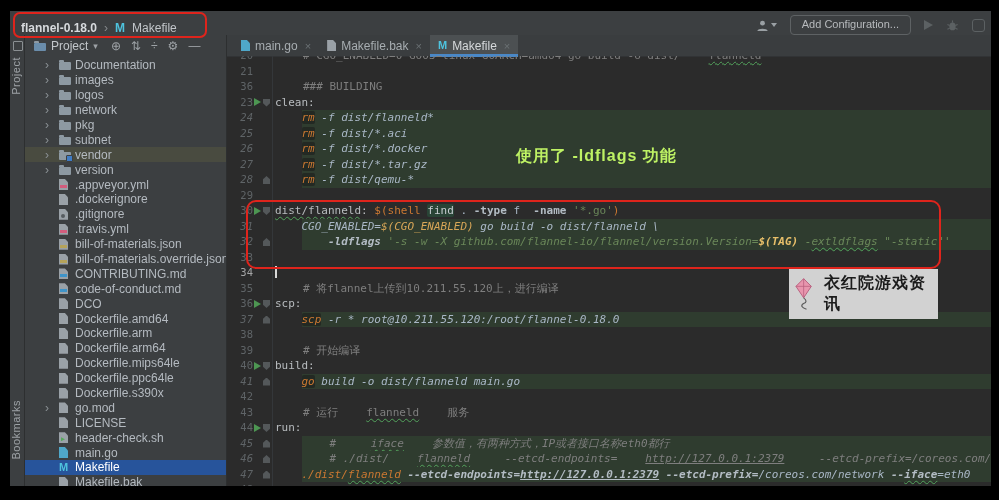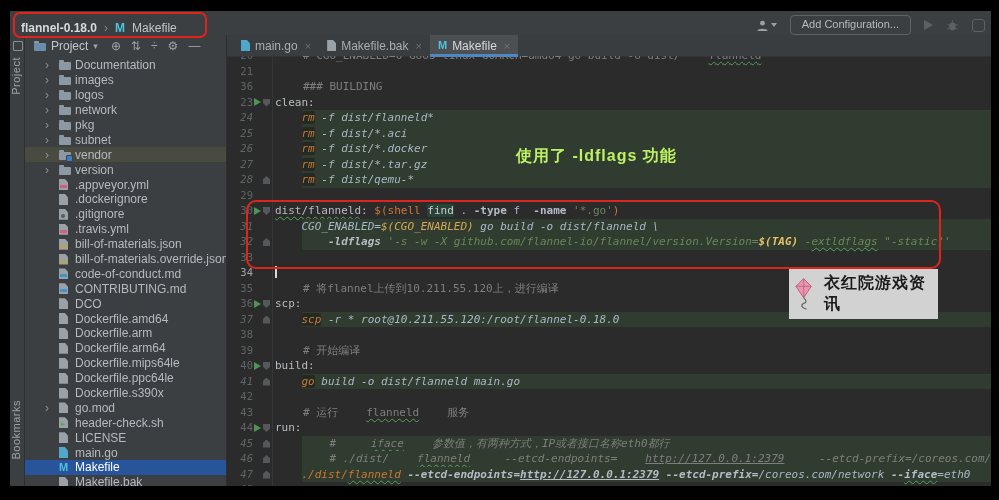--- a/index.html
+++ b/index.html
@@ -262,32 +262,32 @@
             <span class="ticon">
               <span class="pg json"></span>
             </span>
             <span class="tlabel">bill-of-materials.override.json</span>
           </div>
           <div class="trow">
             <span class="chev"></span>
             <span class="ticon">
               <span class="pg md"></span>
             </span>
+            <span class="tlabel">CONTRIBUTING.md</span>
+          </div>
+          <div class="trow">
+            <span class="chev"></span>
+            <span class="ticon">
+              <span class="pg md"></span>
+            </span>
             <span class="tlabel">code-of-conduct.md</span>
           </div>
           <div class="trow">
             <span class="chev"></span>
             <span class="ticon">
-              <span class="pg md"></span>
-            </span>
-            <span class="tlabel">CONTRIBUTING.md</span>
-          </div>
-          <div class="trow">
-            <span class="chev"></span>
-            <span class="ticon">
               <span class="pg"></span>
             </span>
             <span class="tlabel">DCO</span>
           </div>
           <div class="trow">
             <span class="chev"></span>
             <span class="ticon">
               <span class="pg"></span>
             </span>
             <span class="tlabel">Dockerfile.amd64</span>
@@ -330,30 +330,30 @@
           <div class="trow">
             <span class="chev">›</span>
             <span class="ticon">
               <span class="pg"></span>
             </span>
             <span class="tlabel">go.mod</span>
           </div>
           <div class="trow">
             <span class="chev"></span>
             <span class="ticon">
+              <span class="pg"></span>
+            </span>
+            <span class="tlabel">LICENSE</span>
+          </div>
+          <div class="trow">
+            <span class="chev"></span>
+            <span class="ticon">
               <span class="pg sh"></span>
             </span>
             <span class="tlabel">header-check.sh</span>
-          </div>
-          <div class="trow">
-            <span class="chev"></span>
-            <span class="ticon">
-              <span class="pg"></span>
-            </span>
-            <span class="tlabel">LICENSE</span>
           </div>
           <div class="trow">
             <span class="chev"></span>
             <span class="ticon">
               <span class="pg go"></span>
             </span>
             <span class="tlabel">main.go</span>
           </div>
           <div class="trow sel">
             <span class="chev"></span>

